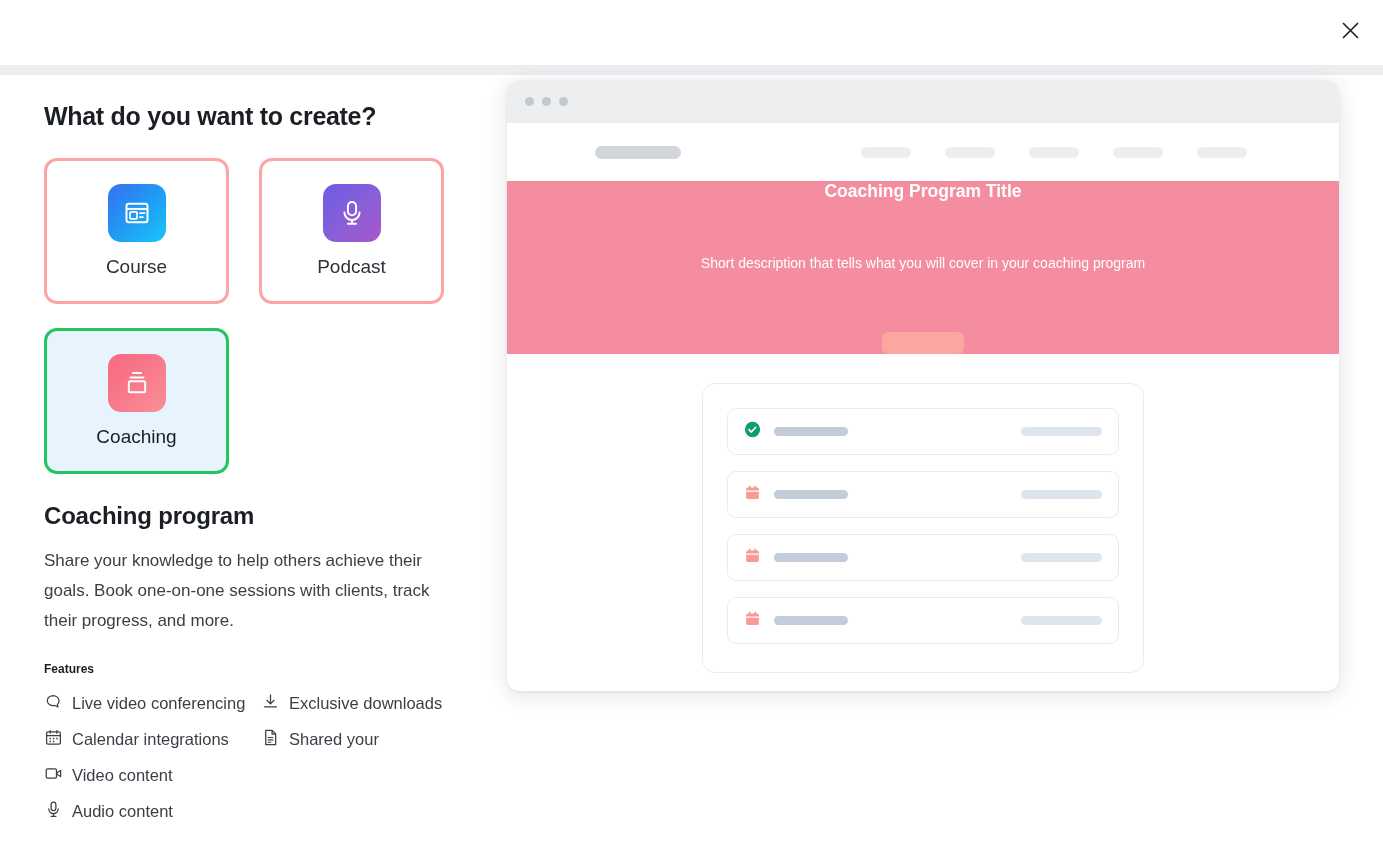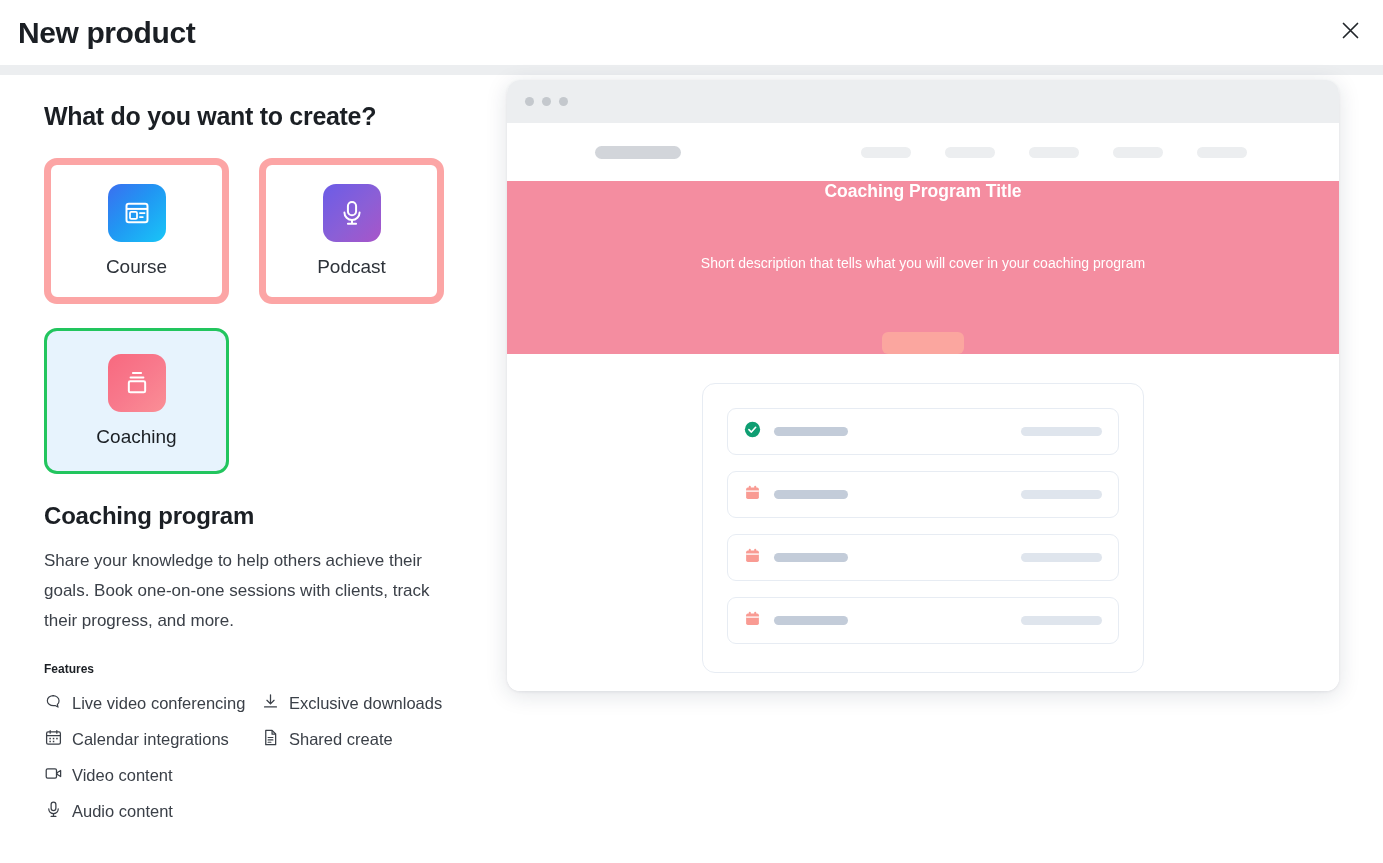--- a/index.html
+++ b/index.html
@@ -63,21 +63,21 @@
     margin-bottom: 27px;
   }
   .type-grid {
     display: grid;
     grid-template-columns: 185px 185px;
     gap: 24px 30px;
     margin-bottom: 28px;
   }
   .type-card {
     height: 146px;
-    border: 7px solid #fca5a5;
+    border: 3px solid #fca5a5;
     border-radius: 13px;
     background: #ffffff;
     display: flex;
     flex-direction: column;
     align-items: center;
     justify-content: center;
     cursor: pointer;
   }
   .type-card.selected {
     border: 3px solid #22c55e;
@@ -253,21 +253,20 @@
     width: 81px; height: 9px;
     border-radius: 5px;
     background: #dfe5ed;
     margin-left: auto;
   }
 </style>
 </head>
 <body>
 
 <div class="modal-header">
-  <div class="modal-title">New product</div>
   <button class="close-btn">
     <span>
       <svg width="17" height="17" viewBox="0 0 17 17" fill="none">
         <path d="M1.5 1.5 L15.5 15.5 M15.5 1.5 L1.5 15.5" stroke="#22262b" stroke-width="1.7" stroke-linecap="round"></path>
       </svg>
     </span>
   </button>
 </div>
 <div class="header-divider"></div>
 
@@ -357,21 +356,21 @@
       </div>
 
       <div class="feature-item">
         <span>
           <svg width="19" height="19" viewBox="0 0 24 24" fill="none">
             <path d="M6 3h8l4.5 4.5V21H6V3Z" stroke="#3b4048" stroke-width="1.6" stroke-linejoin="round"></path>
             <path d="M14 3v4.8h4.5" stroke="#3b4048" stroke-width="1.6" stroke-linejoin="round"></path>
             <path d="M9 12h6M9 15h6M9 18h3.5" stroke="#3b4048" stroke-width="1.5" stroke-linecap="round"></path>
           </svg>
         </span>
-        <span>Shared create</span>
+        <span>Shared your</span>
       </div>
 
       <div class="feature-item">
         <span>
           <svg width="19" height="19" viewBox="0 0 24 24" fill="none">
             <rect x="2.8" y="6.2" width="13" height="11.6" rx="1.8" stroke="#3b4048" stroke-width="1.6"></rect>
             <path d="M16.4 11 21 8.2v7.6L16.4 13v-2Z" stroke="#3b4048" stroke-width="1.6" stroke-linejoin="round"></path>
           </svg>
         </span>
         <span>Video content</span>

